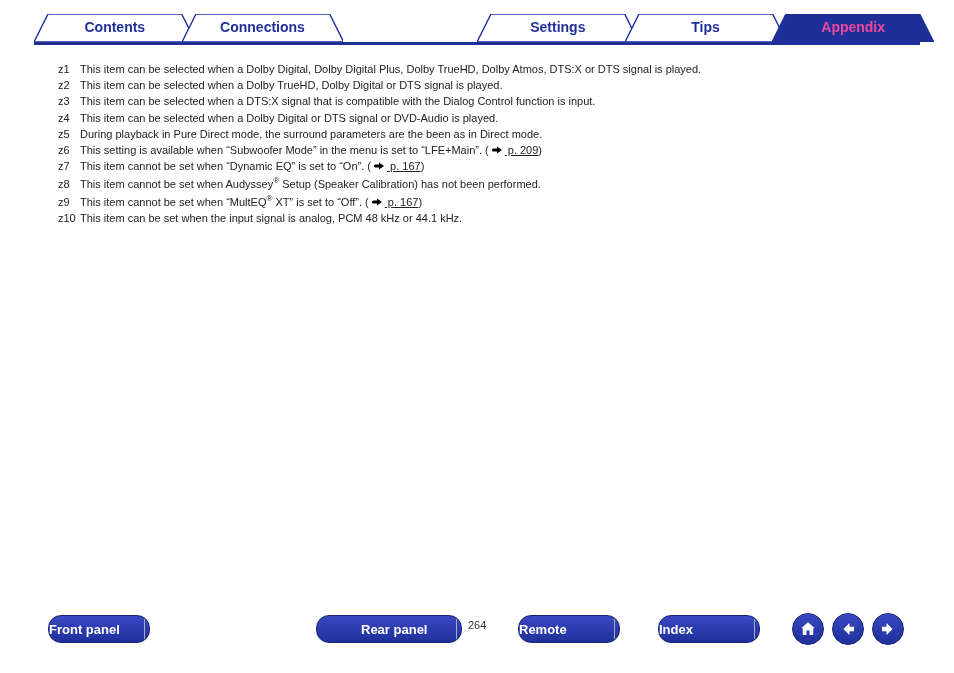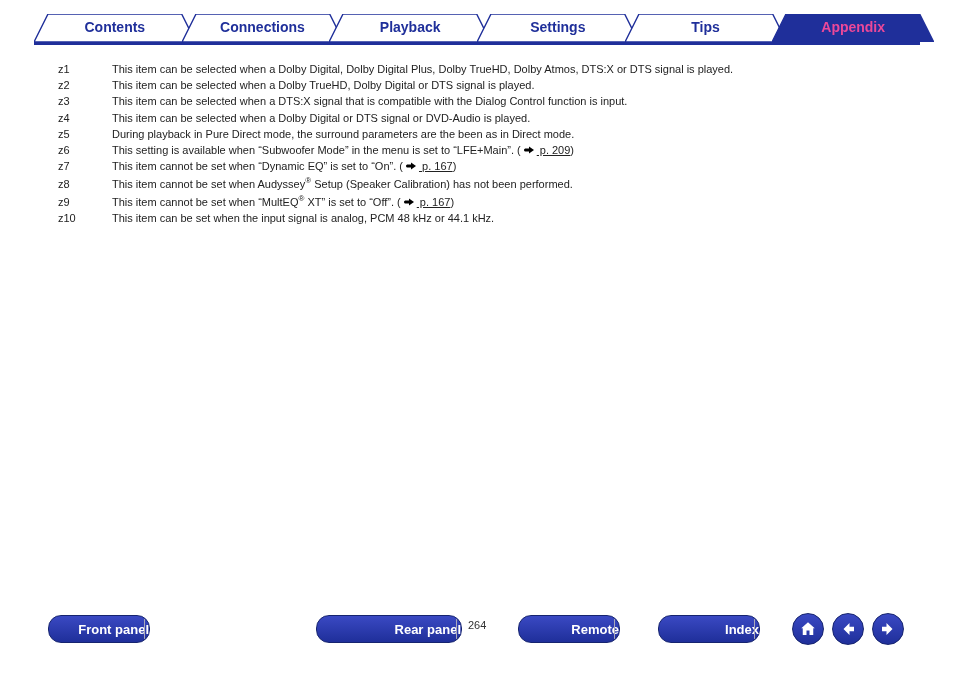--- a/index.html
+++ b/index.html
@@ -9,29 +9,29 @@
   .tab{position:absolute;top:0;height:28px;}
   .tab svg{position:absolute;left:0;top:0;}
   .tab .lbl{position:absolute;left:0;right:0;top:5px;text-align:center;
     font-weight:bold;font-size:14px;color:#1f2f9a;}
   .tab.active .lbl{color:#ec4899;}
   .tabs-rule{position:absolute;left:34px;right:34px;top:42px;height:3px;background:#1f2f9a;}
   
   .notes{position:absolute;left:58px;top:60px;right:60px;font-size:11px;color:#222;line-height:1.2;}
   .note{display:flex;margin:3px 0;align-items:baseline;}
   .note .marker{width:22px;flex:0 0 22px;}
-  .note .txt{flex:1 1 auto;margin-left:32px;}
+  .note .txt{flex:1 1 auto;}
   .note .txt .sup{vertical-align:super;font-size:8px;}
   .note .txt .lk{text-decoration:underline;}
   .hand{display:inline-block;width:12px;position:relative;top:1px;margin:0 2px;}
   
   .bottom{position:absolute;left:48px;right:34px;bottom:28px;height:30px;}
   .pill{position:absolute;top:0;height:26px;border-radius:13px;
     background:linear-gradient(#3a49c3,#1f2f9a);color:#fff;font-weight:bold;
-    font-size:13px;display:flex;align-items:center;justify-content:flex-end;
+    font-size:13px;display:flex;align-items:center;justify-content:flex-start;
     border:1px solid #16246f;}
   .pg{position:absolute;top:4px;font-size:11px;color:#333;}
   .circ{position:absolute;top:-2px;width:30px;height:30px;border-radius:50%;
     background:linear-gradient(#3a49c3,#1f2f9a);display:flex;align-items:center;
     justify-content:center;border:1px solid #16246f;}
   .circ svg{display:block;}
   .pill .edge{position:absolute;right:-4px;top:3px;width:8px;height:20px;border-left:1px solid #aab;border-radius:0 10px 10px 0;}
 </style>
 </head>
 <body>
@@ -43,26 +43,20 @@
         <svg width="161.66666666666666" height="28" viewBox="0 0 161.66666666666666 28">
           <path d="M0,28 L14,0 L147.66666666666666,0 L161.66666666666666,28 Z" fill="#ffffff" stroke="#1f2f9a" stroke-width="1.4"></path>
         </svg>
         <div class="lbl">Contents</div>
       </div>
       <div class="tab" style="left: 147.667px; width: 161.667px;">
         <svg width="161.66666666666666" height="28" viewBox="0 0 161.66666666666666 28">
           <path d="M0,28 L14,0 L147.66666666666666,0 L161.66666666666666,28 Z" fill="#ffffff" stroke="#1f2f9a" stroke-width="1.4"></path>
         </svg>
         <div class="lbl">Connections</div>
-      </div>
-      <div class="tab" style="left: 295.333px; width: 161.667px;">
-        <svg width="161.66666666666666" height="28" viewBox="0 0 161.66666666666666 28">
-          <path d="M0,28 L14,0 L147.66666666666666,0 L161.66666666666666,28 Z" fill="#ffffff" stroke="#1f2f9a" stroke-width="1.4"></path>
-        </svg>
-        <div class="lbl">Playback</div>
       </div>
       <div class="tab" style="left: 443px; width: 161.667px;">
         <svg width="161.66666666666666" height="28" viewBox="0 0 161.66666666666666 28">
           <path d="M0,28 L14,0 L147.66666666666666,0 L161.66666666666666,28 Z" fill="#ffffff" stroke="#1f2f9a" stroke-width="1.4"></path>
         </svg>
         <div class="lbl">Settings</div>
       </div>
       <div class="tab" style="left: 590.667px; width: 161.667px;">
         <svg width="161.66666666666666" height="28" viewBox="0 0 161.66666666666666 28">
           <path d="M0,28 L14,0 L147.66666666666666,0 L161.66666666666666,28 Z" fill="#ffffff" stroke="#1f2f9a" stroke-width="1.4"></path>

